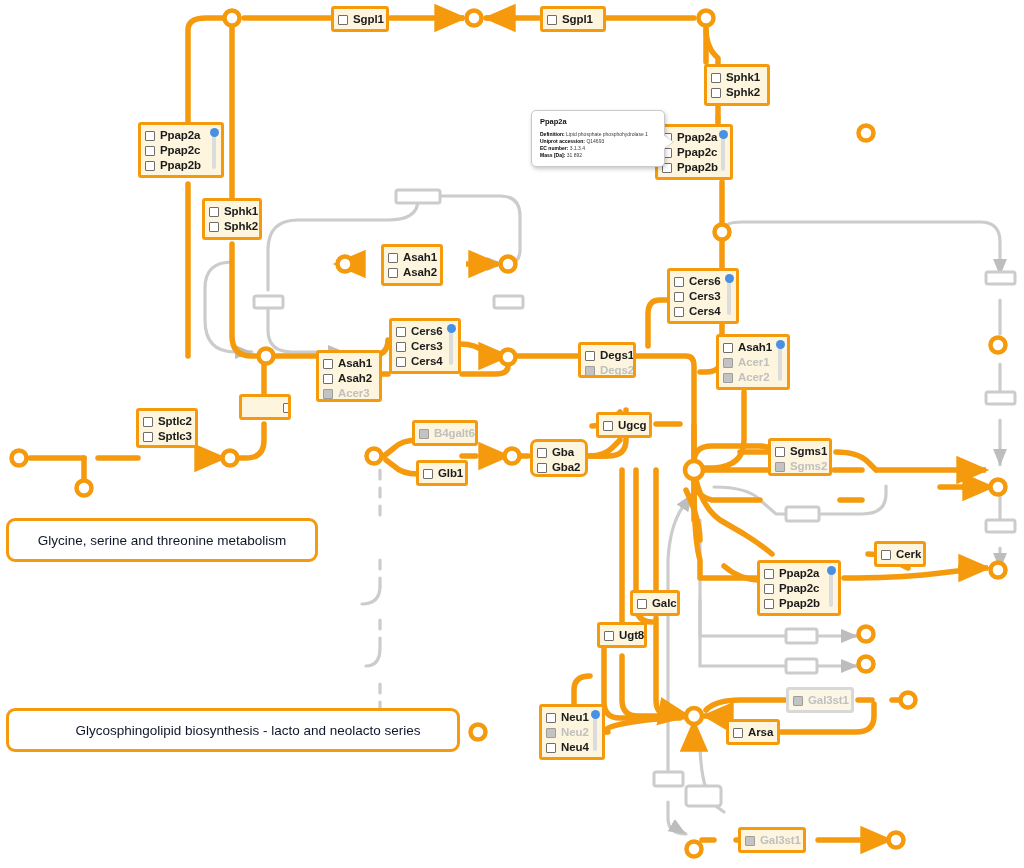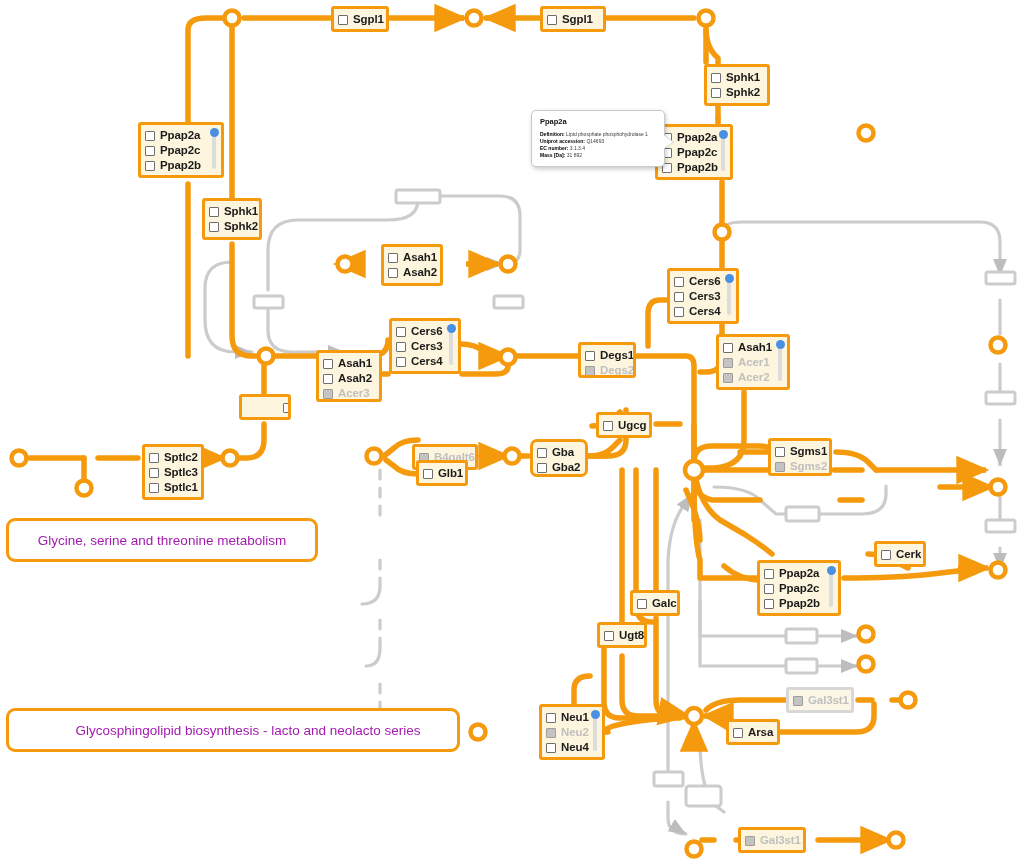--- a/index.html
+++ b/index.html
@@ -69,21 +69,21 @@
 
   
   .mapbox{
     position:absolute;
     background:#ffffff;
     border:3px solid #f59a0c;
     border-radius:9px;
     box-sizing:border-box;
     display:flex;align-items:center;justify-content:center;
     font-size:13.5px;
-    color:#a21caf;
+    color:#0f172a;
     z-index:20;
     padding:0 10px;
     text-align:center;
   }
 
   
   #tooltip{
     position:absolute;
     left:531px;top:110px;
     width:134px;
@@ -512,36 +512,36 @@
       </div>
     </div>
 
   <div class="gbox" id="gb-kdsr" style="left:239px;top:394px;width:50px;height:26px;padding-left:41px;">
       <div class="grow">
         <span class="cbx"></span>
         <span class="glabel">Kdsr</span>
       </div>
     </div>
 
-  <div class="gbox" id="gb-sptlc" style="left:136px;top:444px;width:62px;height:56px;margin-left:6px;">
+  <div class="gbox" id="gb-sptlc" style="left:136px;top:408px;width:62px;height:40px;">
       <div class="grow">
         <span class="cbx"></span>
         <span class="glabel">Sptlc2</span>
       </div>
       <div class="grow">
         <span class="cbx"></span>
         <span class="glabel">Sptlc3</span>
       </div>
       <div class="grow">
         <span class="cbx"></span>
         <span class="glabel">Sptlc1</span>
       </div>
     </div>
 
-  <div class="gbox" id="gb-b4galt6" style="left:412px;top:444px;width:66px;height:26px;">
+  <div class="gbox" id="gb-b4galt6" style="left:412px;top:420px;width:66px;height:26px;">
       <div class="grow off">
         <span class="cbx off"></span>
         <span class="glabel">B4galt6</span>
       </div>
     </div>
 
   <div class="gbox" id="gb-glb1" style="left:416px;top:460px;width:52px;height:26px;">
       <div class="grow">
         <span class="cbx"></span>
         <span class="glabel">Glb1</span>

